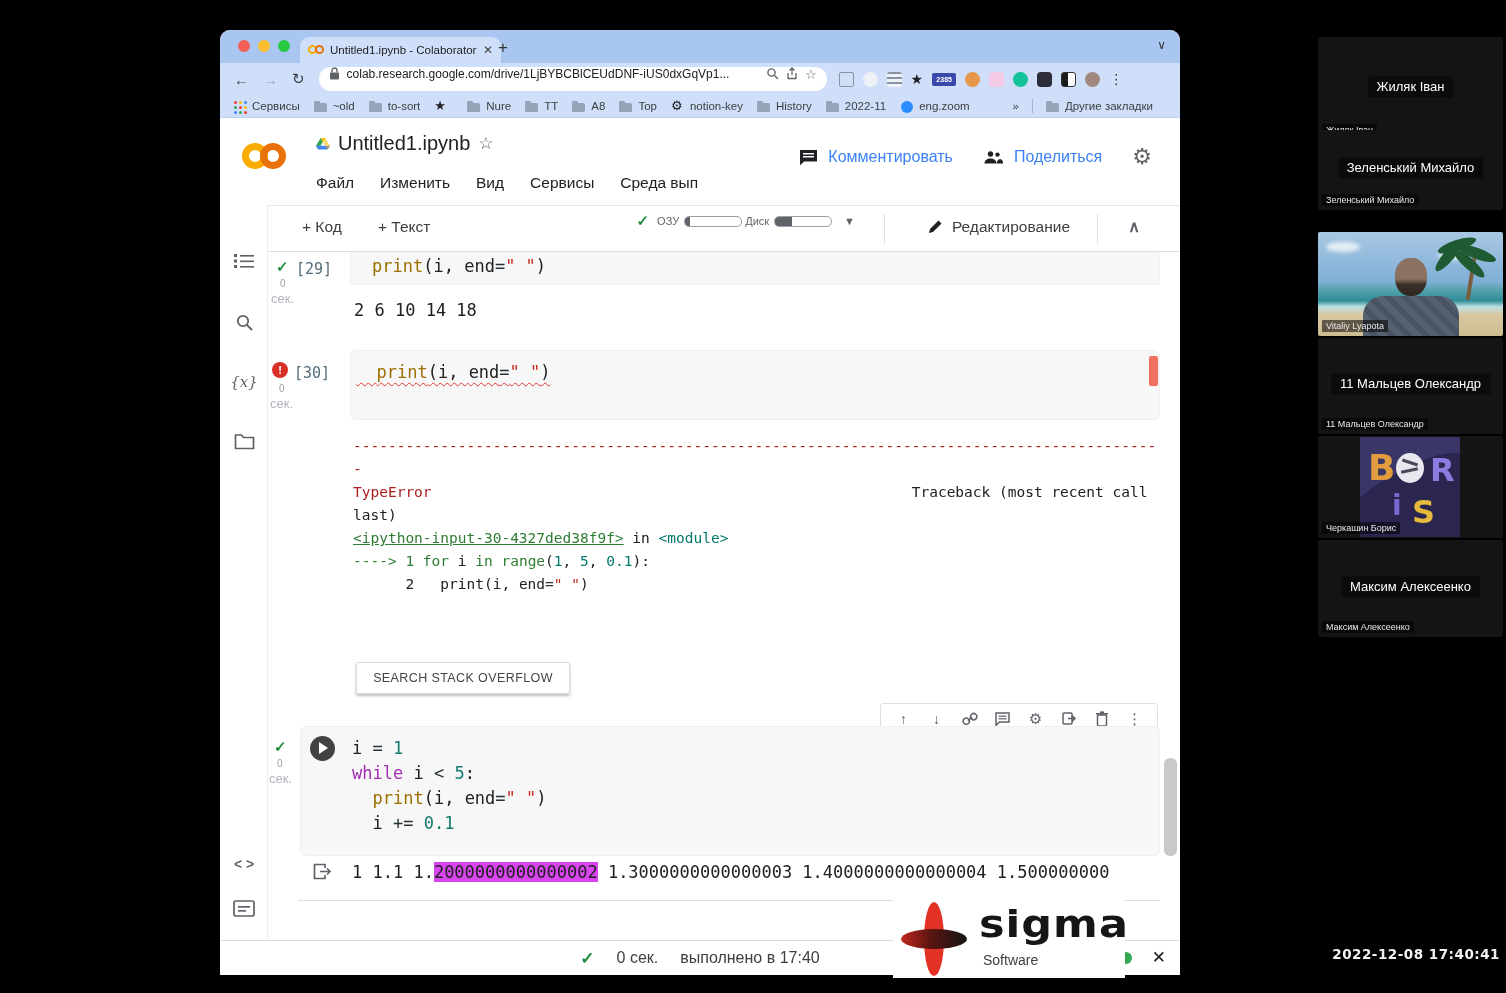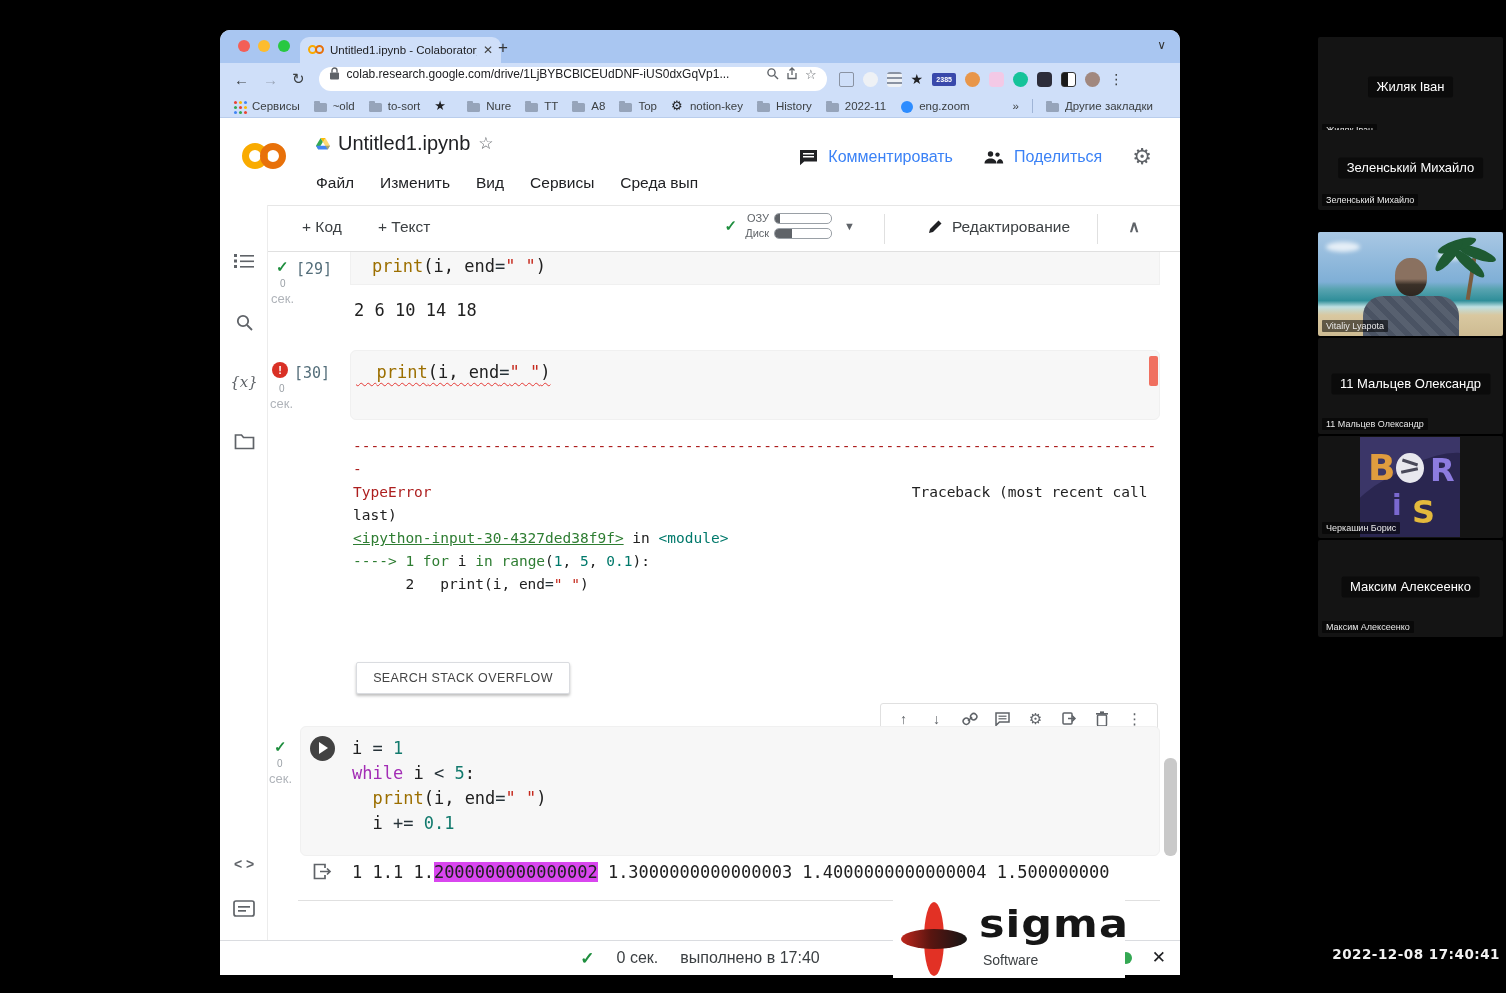--- a/index.html
+++ b/index.html
@@ -57,21 +57,21 @@
   .menubar{position:absolute;left:96px;top:48px;display:flex;gap:26px;margin-top:8px;}
   .menu-item span{font-size:15.5px;color:#202124;}
   .hdr-actions{position:absolute;right:28px;top:26px;display:flex;align-items:center;gap:30px;}
   .hbtn{display:flex;align-items:center;gap:10px;font-size:16px;color:#3b82f6;}
 
   
   .ctoolbar{position:absolute;left:0;top:175px;width:100%;height:47px;background:#fff;
             border-top:1px solid #e6e6e6;border-bottom:1px solid #e0e0e0;box-sizing:border-box;}
   .addbtn{position:absolute;top:12px;font-size:15.5px;color:#3c4043;}
   .resbox{position:absolute;right:325px;top:6px;display:flex;align-items:center;gap:8px;}
-  .resrows{display:flex;flex-direction:column;gap:3px;}
+  .resrows{display:flex;gap:3px;}
   .resrow{display:flex;align-items:center;gap:5px;font-size:11px;color:#5f6368;justify-content:flex-end;}
   .resbar{width:56px;height:9px;border:1px solid #9aa0a6;border-radius:5px;overflow:hidden;background:#fff;}
   .resbar i{display:block;height:100%;background:#5f6368;}
   .resdrop{font-size:11px;color:#5f6368;margin-left:4px;}
   .vsep{position:absolute;top:8px;width:1px;height:30px;background:#e0e0e0;}
   .editmode{position:absolute;right:110px;top:12px;display:flex;align-items:center;gap:9px;font-size:15.5px;color:#3c4043;}
   .collapse{position:absolute;right:40px;top:11px;font-size:16px;color:#5f6368;font-weight:bold;}
   .greencheck{color:#1e8e3e;font-size:15px;font-weight:bold;}
 
   

